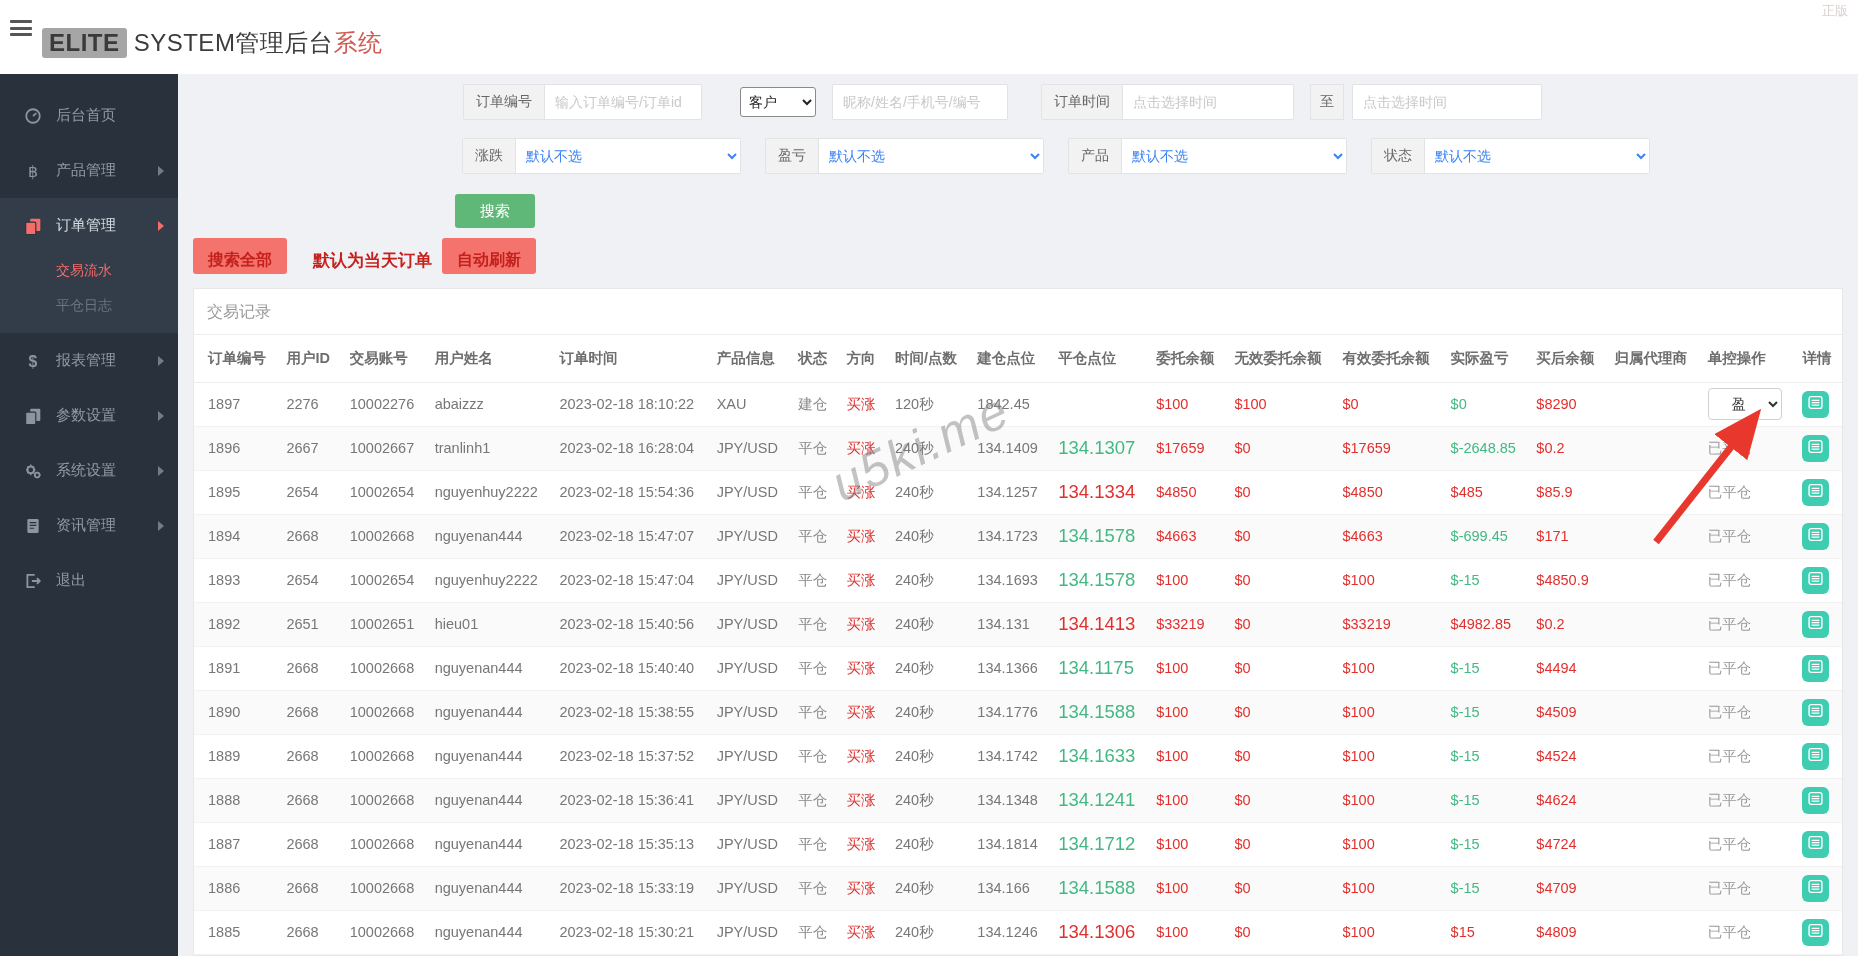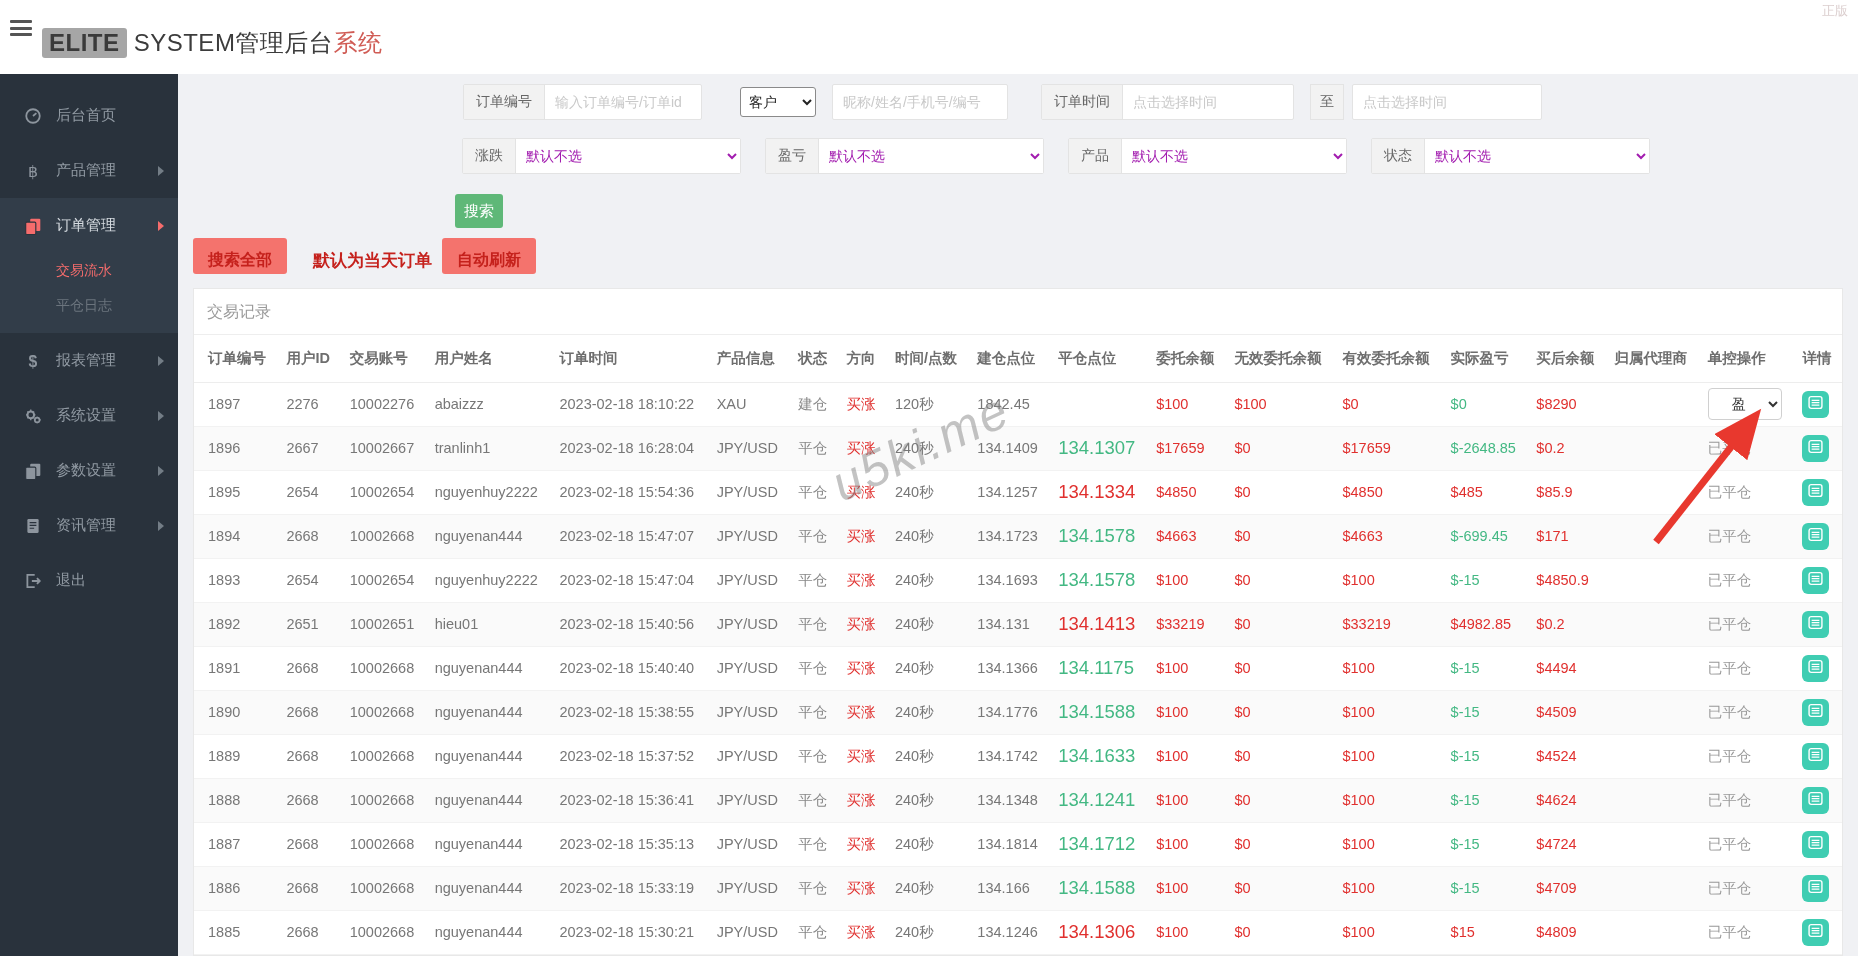--- a/index.html
+++ b/index.html
@@ -37,23 +37,23 @@
   .filter-row { position:absolute; display:flex; align-items:center; }
   .row1 { top:10px; left:285px; height:36px; }
   .row2 { top:64px; left:284px; height:36px; }
   .fgroup { display:flex; align-items:stretch; height:36px; background:#fff; border:1px solid #e3e3e3; border-radius:2px; }
   .flabel { background:#f2f2f2; border-right:1px solid #e3e3e3; color:#666; font-size:14px; display:flex; align-items:center; padding:0 12px; white-space:nowrap; }
   .finput { border:none; outline:none; padding:0 10px; font-size:14px; color:#333; background:transparent; }
   input::placeholder { color:#c9c9c9; }
   .small-select { height:30px; width:76px; border:1px solid #8a8a8a; border-radius:3px; background:#fff; font-size:14px; color:#222; margin:0 16px 0 38px; padding:0 4px; }
   .nick-input { width:176px; height:36px; border:1px solid #e3e3e3; border-radius:2px; padding:0 10px; font-size:14px; outline:none; }
   .to-label { width:34px; height:36px; background:#f2f2f2; border:1px solid #e3e3e3; color:#666; font-size:14px; display:flex; align-items:center; justify-content:center; margin:0 8px 0 16px; }
-  .gsel { border:none; outline:none; width:224px; font-size:14px; color:#a21caf; padding:0 6px; background:#fff; }
+  .gsel { border:none; outline:none; width:224px; font-size:14px; color:#3b82f6; padding:0 6px; background:#fff; }
   .row2 .fgroup { margin-right:24px; }
-  .btn-search { position:absolute; top:120px; left:277px; width:48px; height:34px; background:var(--btn-green); color:#fff; border:none; border-radius:3px; font-size:15px; cursor:pointer; }
+  .btn-search { position:absolute; top:120px; left:277px; width:80px; height:34px; background:var(--btn-green); color:#fff; border:none; border-radius:3px; font-size:15px; cursor:pointer; }
   .actions { position:absolute; top:164px; left:15px; display:flex; align-items:center; height:36px; }
   .btn-red { background:var(--btn-red-bg); color:var(--btn-red-text); border:none; border-radius:3px; height:36px; padding:12px 15px; font-size:16px; font-weight:bold; cursor:pointer; }
   .today-text { color:var(--btn-red-text); font-weight:bold; font-size:17px; margin:8px 10px 0 26px; }
   
   .panel { position:absolute; left:15px; right:15px; top:214px; bottom:0; background:#fff; border:1px solid #e8e8e8; overflow:hidden; }
   .panel-title { height:46px; line-height:46px; padding-left:13px; color:#9a9a9a; font-size:16px; border-bottom:1px solid #eee; }
   table { width:100%; border-collapse:collapse; table-layout:auto; }
   th { height:47px; text-align:left; color:#6e6e6e; font-size:14.5px; font-weight:bold; padding:0 9px; white-space:nowrap; border-bottom:1px solid #ededed; }
   td { height:44px; color:#777; font-size:14.5px; padding:0 9px; white-space:nowrap; border-bottom:1px solid #f2f2f2; }
   th:first-child, td:first-child { padding-left:14px; }
@@ -116,34 +116,34 @@
     </div>
     <div class="side-item">
       <span class="icn"><svg viewBox="0 0 16 16" width="18" height="18">
           <text x="8" y="13.5" text-anchor="middle" font-size="14" font-weight="bold" fill="currentColor">$</text>
         </svg></span>
       <span>报表管理</span>
       <span class="chev"></span>
     </div>
     <div class="side-item">
       <span class="icn"><svg viewBox="0 0 16 16" width="18" height="18">
+          <rect x="5.5" y="1.5" width="9" height="11" rx="1" fill="currentColor"></rect>
+          <rect x="1.5" y="4.5" width="9" height="11" rx="1" fill="currentColor" stroke="#29323c"></rect>
+        </svg></span>
+      <span>参数设置</span>
+      <span class="chev"></span>
+    </div>
+    <div class="side-item">
+      <span class="icn"><svg viewBox="0 0 16 16" width="18" height="18">
           <circle cx="6" cy="7" r="3" fill="none" stroke="currentColor" stroke-width="1.7"></circle>
           <path d="M6 2.2v2M6 9.8v2M1.8 7h2M8.2 7h2M3 4l1.4 1.4M7.6 8.6L9 10M9 4L7.6 5.4M4.4 8.6L3 10" stroke="currentColor" stroke-width="1.2"></path>
           <circle cx="11.7" cy="11.5" r="2.1" fill="none" stroke="currentColor" stroke-width="1.5"></circle>
           <path d="M11.7 8.6v1.2M11.7 13.2v1.2M8.8 11.5h1.2M13.7 11.5h1.2" stroke="currentColor" stroke-width="1.1"></path>
         </svg></span>
       <span>系统设置</span>
-      <span class="chev"></span>
-    </div>
-    <div class="side-item">
-      <span class="icn"><svg viewBox="0 0 16 16" width="18" height="18">
-          <rect x="5.5" y="1.5" width="9" height="11" rx="1" fill="currentColor"></rect>
-          <rect x="1.5" y="4.5" width="9" height="11" rx="1" fill="currentColor" stroke="#29323c"></rect>
-        </svg></span>
-      <span>参数设置</span>
       <span class="chev"></span>
     </div>
     <div class="side-item">
       <span class="icn"><svg viewBox="0 0 16 16" width="18" height="18">
           <rect x="3" y="1.8" width="10" height="12.4" rx="1" fill="currentColor"></rect>
           <path d="M5 5h6M5 7.5h6M5 10h4" stroke="#29323c" stroke-width="1.1"></path>
         </svg></span>
       <span>资讯管理</span>
       <span class="chev"></span>
     </div>

